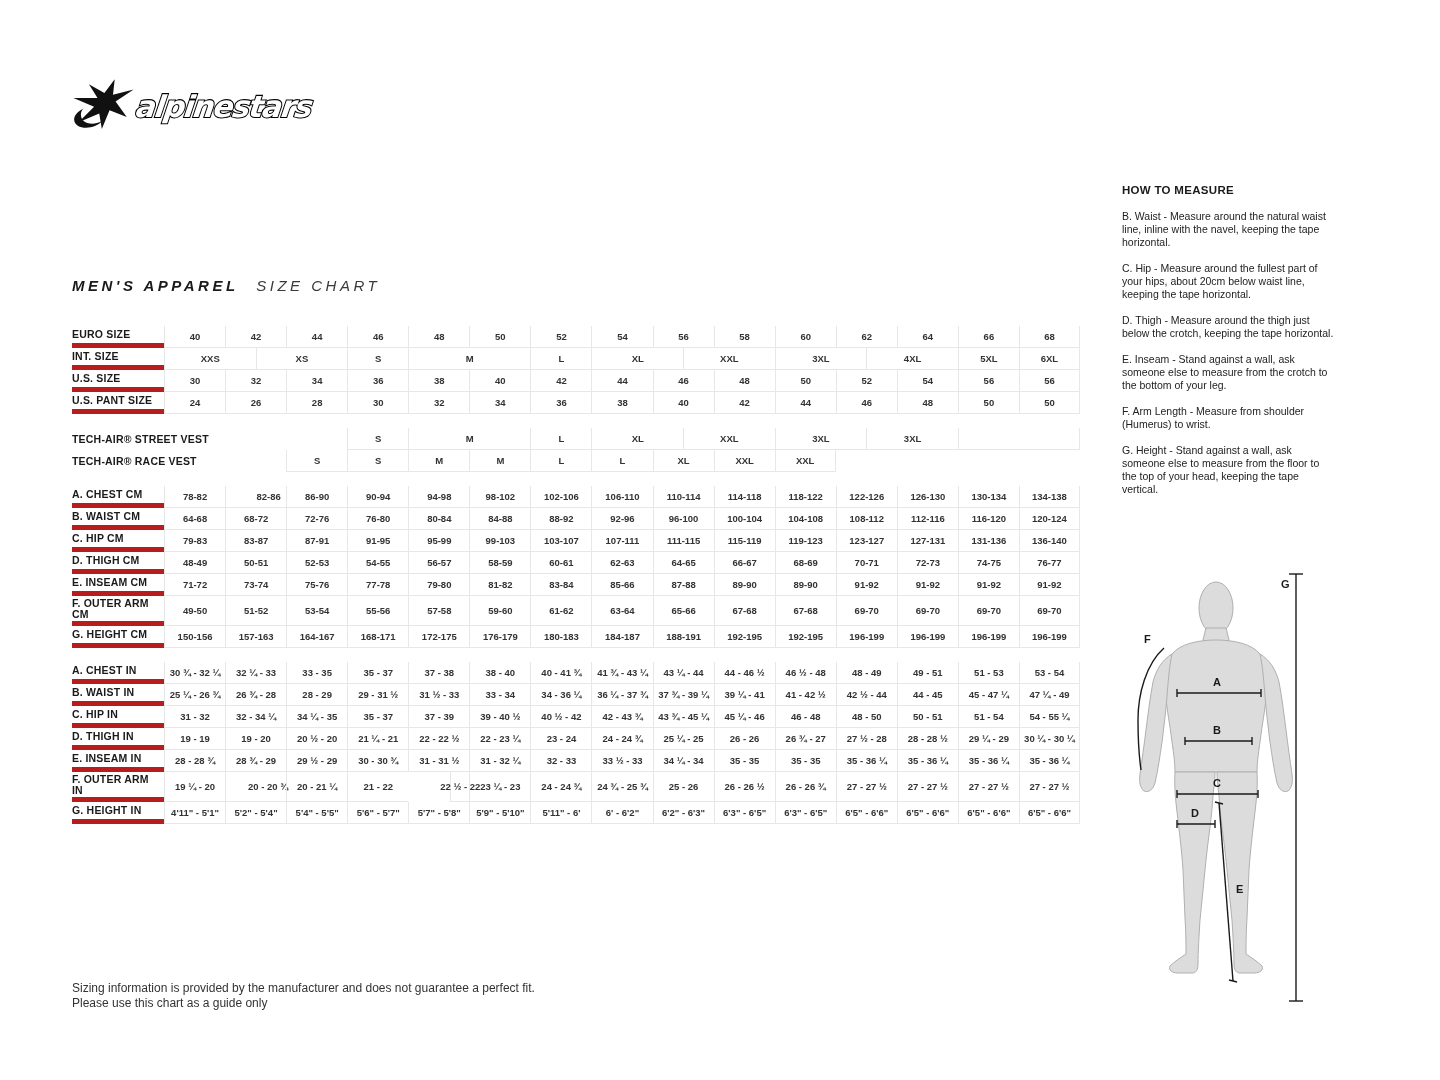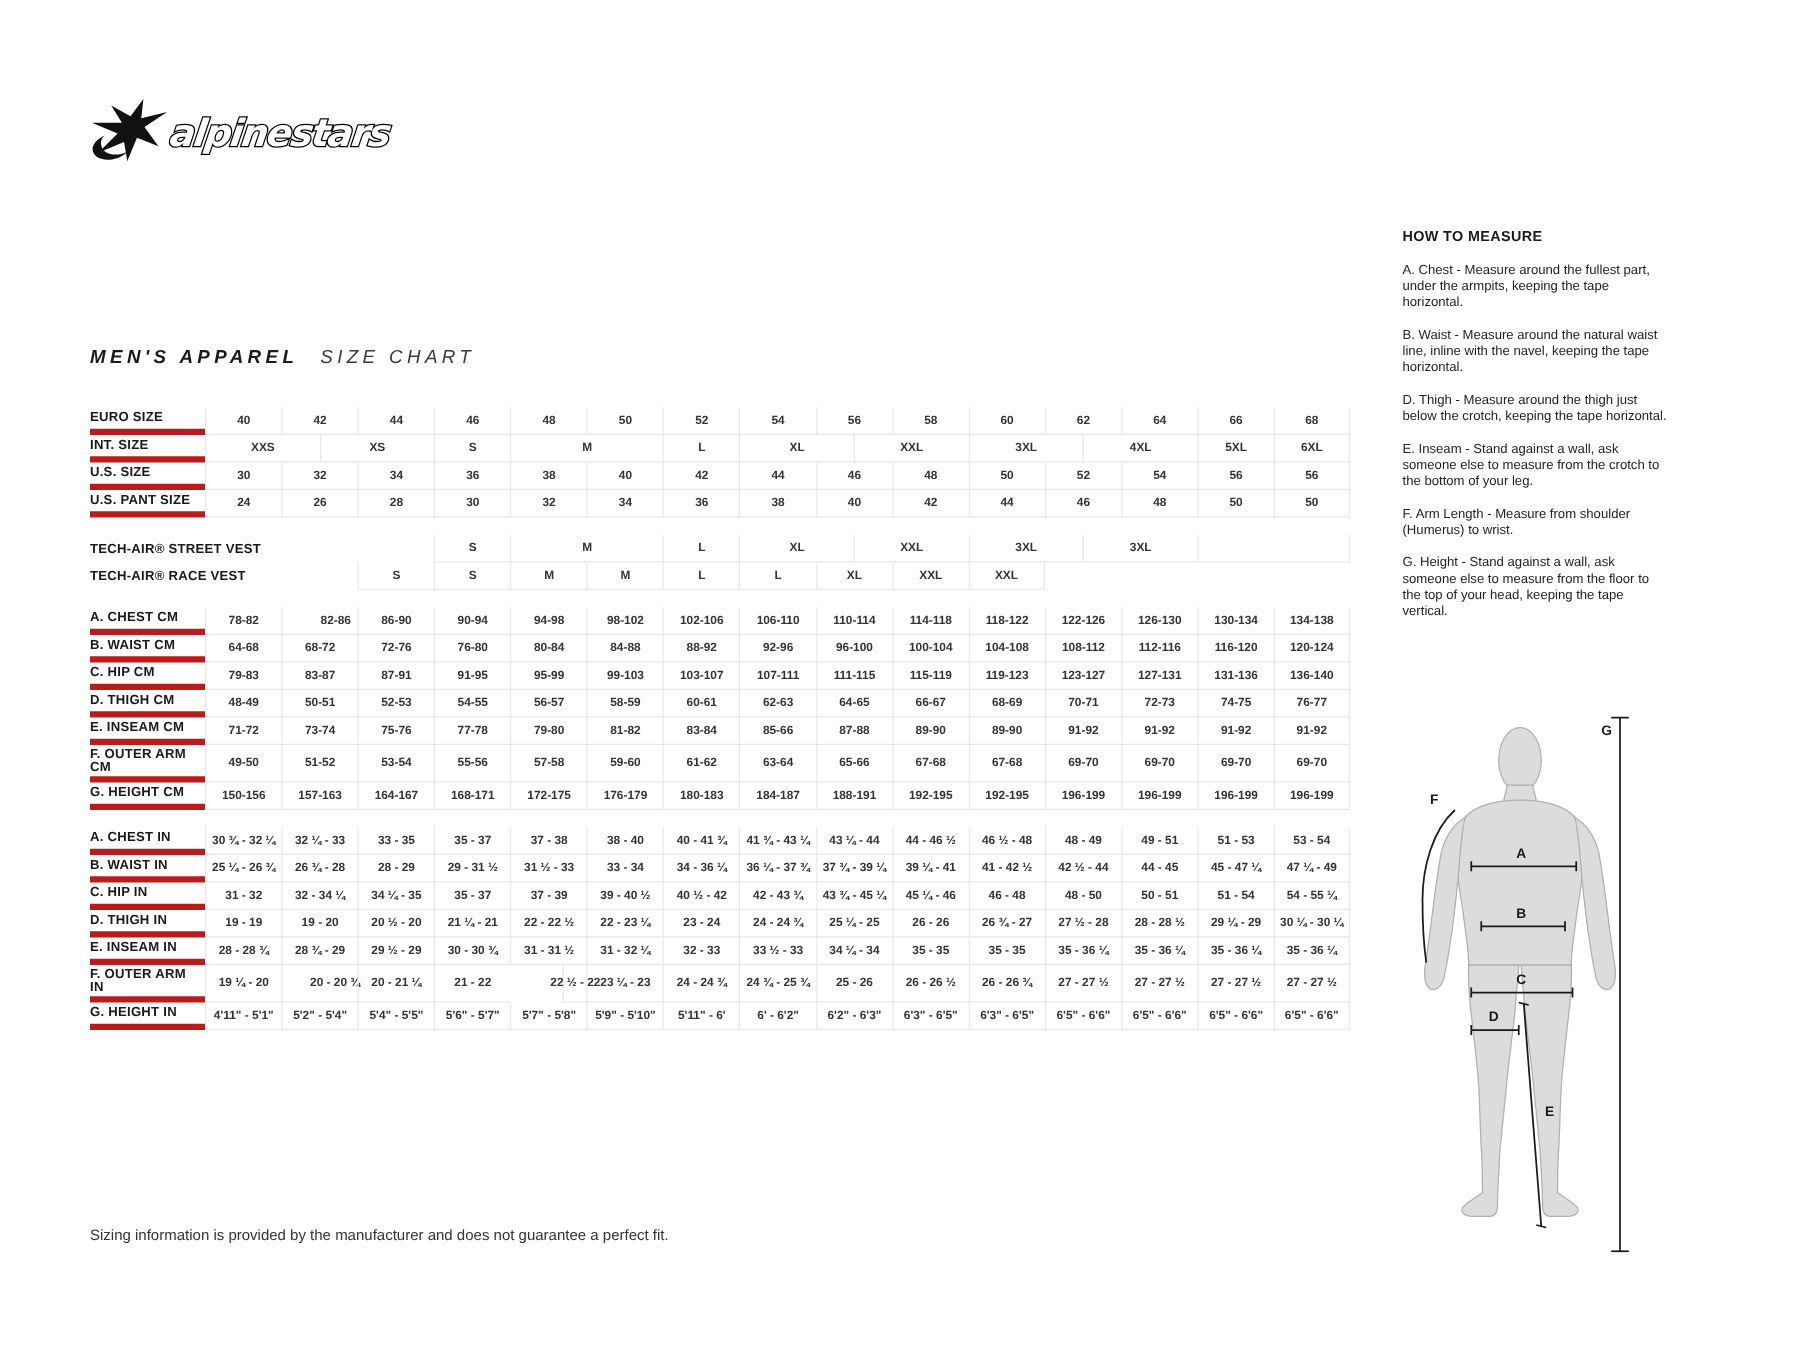--- a/index.html
+++ b/index.html
@@ -413,22 +413,22 @@
           <div class="cell" style="grid-column: span 2;">6'5" - 6'6"</div>
           <div class="cell" style="grid-column: span 2;">6'5" - 6'6"</div>
           <div class="cell" style="grid-column: span 2;">6'5" - 6'6"</div>
           <div class="cell edger" style="grid-column: span 2;">6'5" - 6'6"</div>
         </div>
       </div>
     </div>
 
   <div class="measure">
     <div class="mh">HOW TO MEASURE</div>
-    <p>A. Chest - Measure around the fullest part, under the armpits, keeping the tape horizontal.</p>
     <p>B. Waist - Measure around the natural waist line, inline with the navel, keeping the tape horizontal.</p>
+    <p>C. Hip - Measure around the fullest part of your hips, about 20cm below waist line, keeping the tape horizontal.</p>
     <p>D. Thigh - Measure around the thigh just below the crotch, keeping the tape horizontal.</p>
     <p>E. Inseam - Stand against a wall, ask someone else to measure from the crotch to the bottom of your leg.</p>
     <p>F. Arm Length - Measure from shoulder (Humerus) to wrist.</p>
     <p>G. Height - Stand against a wall, ask someone else to measure from the floor to the top of your head, keeping the tape vertical.</p>
   </div>
 
   <svg class="figure" viewBox="0 0 310 460" aria-hidden="true">
     <g fill="#dcdcdc" stroke="#b0b0b0" stroke-width="1">
       <ellipse cx="88" cy="52" rx="17" ry="26"></ellipse>
       <path d="M78,72 L98,72 L102,88 L74,88 Z"></path>
@@ -465,15 +465,16 @@
       <text x="85" y="231">C</text>
       <text x="63" y="261">D</text>
       <text x="108" y="337">E</text>
       <text x="16" y="87">F</text>
       <text x="153" y="32">G</text>
     </g>
   </svg>
 
   <div class="disclaimer">
     <div>Sizing information is provided by the manufacturer and does not guarantee a perfect fit.</div>
+    <div>Please use this chart as a guide only</div>
   </div>
 
 </div>
 
 </body></html>

